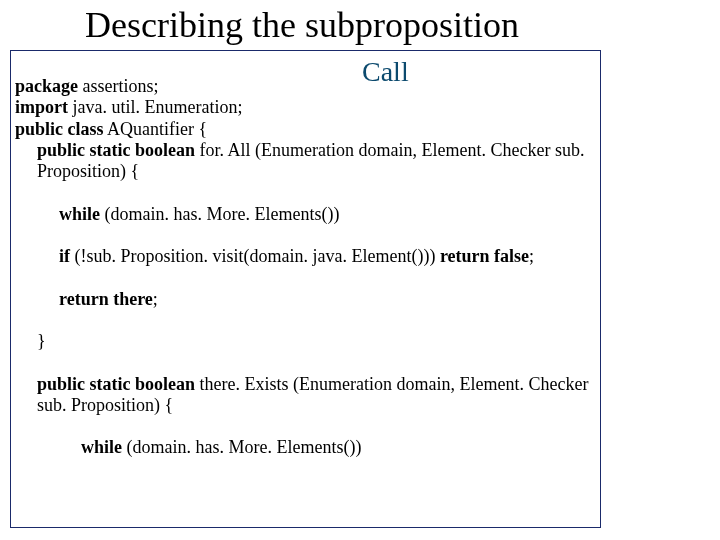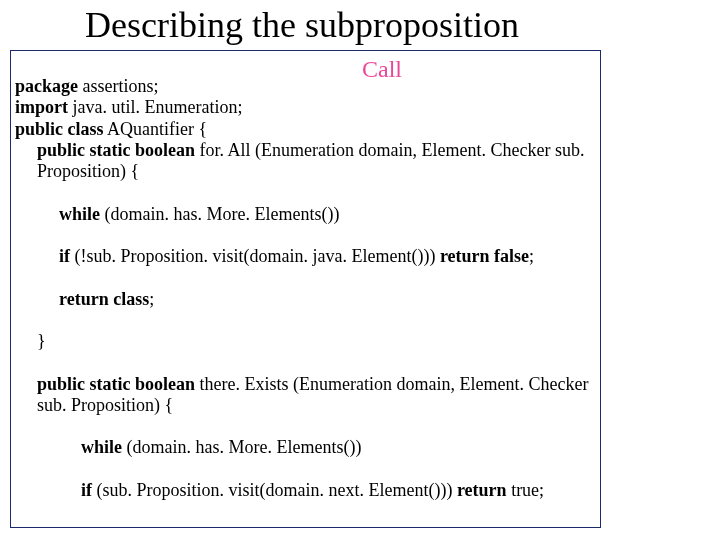--- a/index.html
+++ b/index.html
@@ -32,22 +32,22 @@
     top: 50px;
     left: 10px;
     width: 591px;
     height: 478px;
     border: 1px solid #1a2a6a;
     box-sizing: border-box;
     padding: 4px 4px 4px 4px;
   }
   .annotation {
     position: absolute;
-    color: #ec4899;
-    font-size: 24px;
+    color: #0c4a6e;
+    font-size: 28px;
   }
   .ann-call   { top: 56px;  left: 362px; }
   .ann-cb     { top: 152px; left: 362px; }
   .code {
     font-size: 18px;
     line-height: 1.18;
     white-space: pre-wrap;
     word-wrap: break-word;
   }
   .code b { font-weight: bold; }
@@ -65,24 +65,23 @@
   <div class="annotation ann-call">Call</div>
 
   <div class="codebox">
     <div class="code">
 <span><b>package</b><span> assertions;</span></span>
 <span><b>import</b><span> java. util. Enumeration;</span></span>
 <span><b>public class</b><span> AQuantifier {</span></span>
 <span class="indent1"><b>public static boolean</b><span> for. All (Enumeration domain, Element. Checker sub. Proposition) {</span></span>
 <span class="indent2"><b>while</b><span> (domain. has. More. Elements())</span></span>
 <span class="indent2"><b>if</b><span> (!sub. Proposition. visit(domain. java. Element())) </span><b>return false</b><span>;</span></span>
-<span class="indent2"><b>return class</b><span>;</span></span>
+<span class="indent2"><b>return there</b><span>;</span></span>
 <span class="indent1">}</span>
 <span class="indent1"><b>public static boolean</b><span> there. Exists (Enumeration domain, Element. Checker sub. Proposition) {</span></span>
 <span class="indent3"><b>while</b><span> (domain. has. More. Elements())</span></span>
-<span class="indent3"><b>if</b><span> (sub. Proposition. visit(domain. next. Element())) </span><b>return</b><span> true;</span></span>
 
 
 
 
     </div>
   </div>
 </div>
 
 </body></html>

